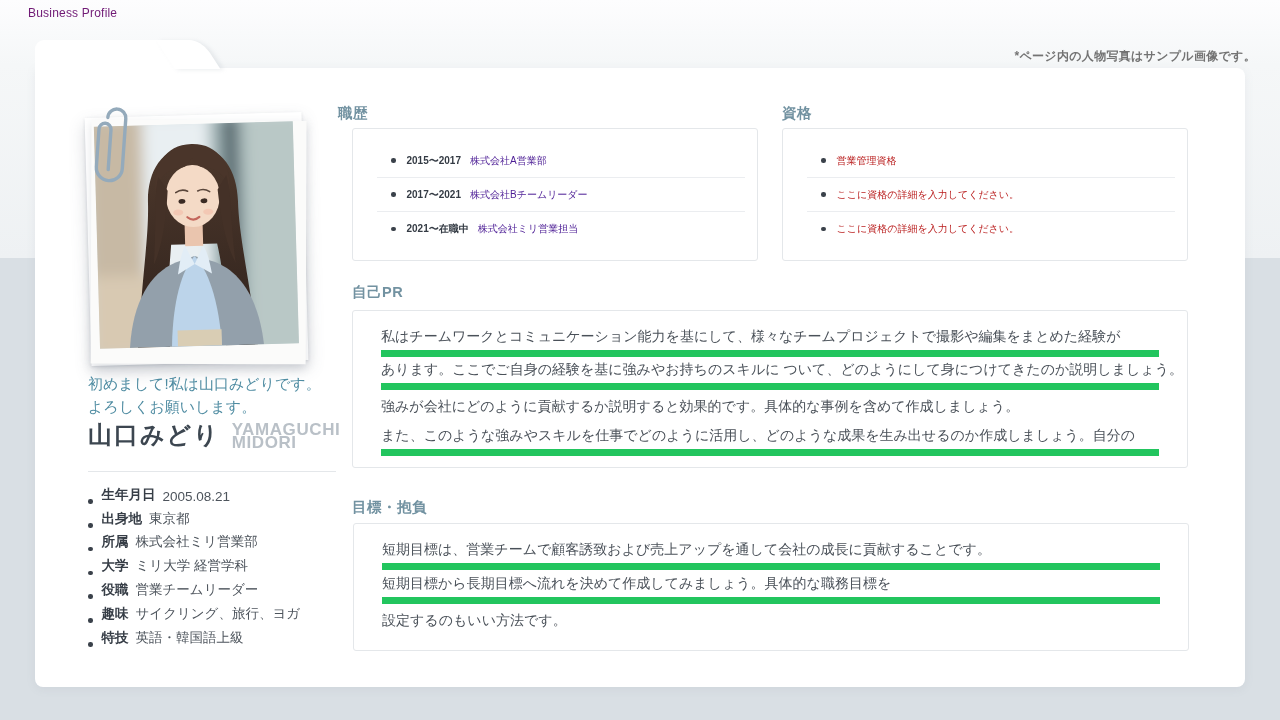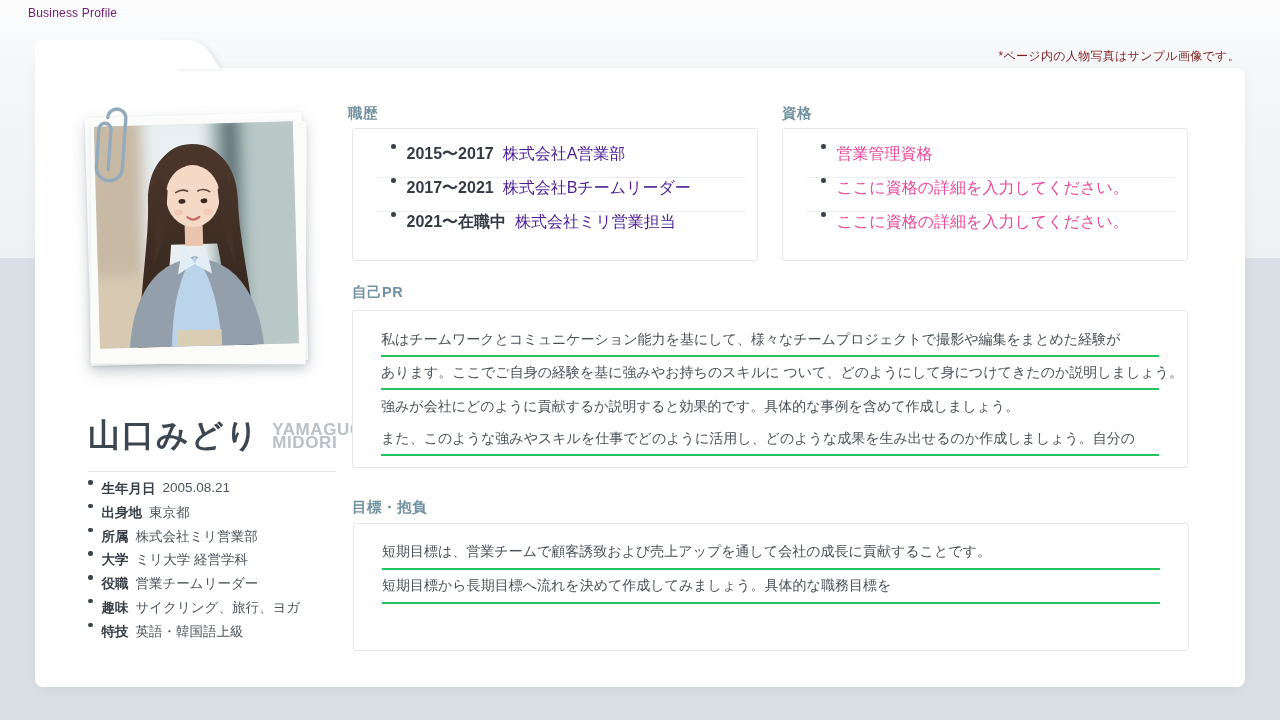--- a/index.html
+++ b/index.html
@@ -13,22 +13,22 @@
     background:#d9dfe4; }
 
   .tab { position:absolute; left:35px; top:40px; width:150px; height:29px;
     background:#ffffff; border-radius:9px 4px 0 0; z-index:3; }
   .tab::after { content:''; position:absolute; right:-26px; top:0; width:46px; height:29px;
     background:#ffffff; transform:skewX(33deg); border-radius:0 12px 0 0;
     box-shadow:3px 1px 4px rgba(150,160,170,0.18); }
   .tab-label { position:absolute; left:28px; top:6px; font-size:12px; font-weight:400;
     color:#701a75; letter-spacing:0.2px; white-space:nowrap; z-index:4; }
 
-  .note { position:absolute; right:40px; top:48px; font-size:12px; font-weight:400;
-    color:#7f1d1d; letter-spacing:0.3px; }
+  .note { position:absolute; right:24px; top:48px; font-size:12px; font-weight:700;
+    color:#737373; letter-spacing:0.3px; }
 
   .card { position:absolute; left:35px; top:68px; width:1210px; height:619px;
     background:#ffffff; border-radius:0 8px 8px 8px;
     box-shadow:0 2px 10px rgba(120,130,145,0.10); z-index:2; }
 
   
   .photo-frame { position:absolute; left:53px; top:47px; width:217px; height:248px;
     background:#ffffff; padding:9px 9px 17px 9px; transform:rotate(-1.6deg);
     box-shadow:0 7px 16px rgba(90,100,115,0.25), 0 1px 3px rgba(90,100,115,0.18); }
   .photo-frame::before { content:''; position:absolute; left:3px; top:5px; width:215px;
@@ -37,62 +37,62 @@
   .photo-frame svg { display:block; width:199px; height:222px; }
 
   .paperclip { position:absolute; left:57px; top:28px; width:46px; height:96px;
     z-index:5; transform:rotate(4deg); }
 
   .greeting { position:absolute; left:53px; top:304px; width:275px;
     font-size:15px; line-height:23px; color:#4f8ca2; font-weight:500; }
 
   .name-row { position:absolute; left:53px; top:350px; display:flex;
     align-items:flex-end; }
-  .name-jp { font-size:32px; font-weight:700; color:#3c4650; letter-spacing:2px;
+  .name-jp { font-size:24px; font-weight:700; color:#3c4650; letter-spacing:2px;
     line-height:34px; }
   .name-en { margin-left:12px; padding-bottom:3px; font-size:17px; font-weight:600;
     color:#b9c0c7; line-height:13px; letter-spacing:0.6px; }
 
   .left-divider { position:absolute; left:53px; top:403px; width:248px; height:1px;
     background:#e4e7ea; }
 
   .details { position:absolute; left:53px; top:412px; width:260px; }
-  .detail-row { height:23.8px; display:flex; align-items:flex-start; font-size:13.5px; }
+  .detail-row { height:23.8px; display:flex; align-items:flex-end; font-size:13.5px; }
   .dot { width:4.5px; height:4.5px; border-radius:50%; background:#3a414a;
     margin-right:9px; flex:0 0 auto; }
   .detail-label { font-weight:700; color:#373e47; margin-right:7px; white-space:nowrap; }
   .detail-value { color:#4d545c; white-space:nowrap; }
 
   
   .sec-title { position:absolute; font-size:14.5px; font-weight:600; color:#7292a1;
     letter-spacing:0.5px; }
-  .t-career { left:313px; top:36px; }
+  .t-career { left:303px; top:36px; }
   .t-qual   { left:747px; top:36px; }
   .t-pr     { left:317px; top:215px; }
   .t-goal   { left:317px; top:430px; }
 
   
   .box { position:absolute; background:#ffffff; border:1px solid #e4e7ea;
     border-radius:3px; }
   .box-career { left:317px; top:60px; width:406px; height:133px; padding-top:15px; }
   .box-qual   { left:747px; top:60px; width:406px; height:133px; padding-top:15px; }
   .li-row { height:34px; margin:0 12px 0 24px; padding-left:14px; display:flex;
-    align-items:flex-start; font-size:16px; }
+    align-items:center; font-size:10px; }
   .li-row.sep { border-bottom:1px solid #ebedf0; }
   .li-row .dot { margin-right:11px; }
   .period { font-weight:700; color:#343b44; margin-right:9px; white-space:nowrap; }
   .li-detail { color:#4c1d95; white-space:nowrap; }
-  .qual-text { color:#ec4899; white-space:nowrap; }
+  .qual-text { color:#b91c1c; white-space:nowrap; }
 
   .box-pr   { left:317px; top:242px; width:836px; height:158px; padding:13px 28px 0; }
   .box-goal { left:318px; top:455px; width:836px; height:128px; padding:12px 28px 4px; }
   .text-row { height:33px; display:flex; align-items:center; font-size:14px;
     color:#4a5159; white-space:nowrap; }
   .box-goal .text-row { height:34px; }
-  .text-row.sep { border-bottom:2px solid #22c55e; }
+  .text-row.sep { border-bottom:7px solid #22c55e; }
 </style>
 </head>
 <body>
 
 <div class="bg-top"></div>
 <div class="bg-bottom"></div>
 
 <div class="tab"></div>
 <div class="tab-label">Business Profile</div>
 
@@ -150,20 +150,24 @@
       <ellipse cx="112" cy="88" rx="5" ry="3" fill="#f2b9a6" opacity="0.55"></ellipse>
       <path d="M91 93 q6 5 12 0" stroke="#c4675c" stroke-width="2.2" fill="none" stroke-linecap="round"></path>
 
       <path d="M97 20 C70 20 58 42 60 66 C64 52 74 44 82 44 C90 44 94 40 97 34
                C100 40 104 44 112 44 C120 44 130 52 134 66 C136 42 124 20 97 20 Z" fill="#4a352a"></path>
       <path d="M63 52 C58 70 60 100 56 140 C66 120 70 90 72 66 Z" fill="#443127"></path>
       <path d="M131 52 C136 70 134 100 138 140 C128 120 124 90 122 66 Z" fill="#443127"></path>
     </svg>
   </div>
 
+  <div class="greeting">
+    <div>初めまして!私は山口みどりです。</div>
+    <div>よろしくお願いします。</div>
+  </div>
 
   <div class="name-row">
     <div class="name-jp">山口みどり</div>
     <div class="name-en">
       <div>YAMAGUCHI</div>
       <div>MIDORI</div>
     </div>
   </div>
 
   <div class="left-divider"></div>
@@ -246,15 +250,16 @@
     <div class="text-row sep">私はチームワークとコミュニケーション能力を基にして、様々なチームプロジェクトで撮影や編集をまとめた経験が</div>
     <div class="text-row sep">あります。ここでご自身の経験を基に強みやお持ちのスキルに ついて、どのようにして身につけてきたのか説明しましょう。</div>
     <div class="text-row">強みが会社にどのように貢献するか説明すると効果的です。具体的な事例を含めて作成しましょう。</div>
     <div class="text-row sep">また、このような強みやスキルを仕事でどのように活用し、どのような成果を生み出せるのか作成しましょう。自分の</div>
   </div>
 
   <div class="sec-title t-goal">目標・抱負</div>
   <div class="box box-goal">
     <div class="text-row sep">短期目標は、営業チームで顧客誘致および売上アップを通して会社の成長に貢献することです。</div>
     <div class="text-row sep">短期目標から長期目標へ流れを決めて作成してみましょう。具体的な職務目標を</div>
+    <div class="text-row">設定するのもいい方法です。</div>
   </div>
 
 </div>
 
 </body></html>

